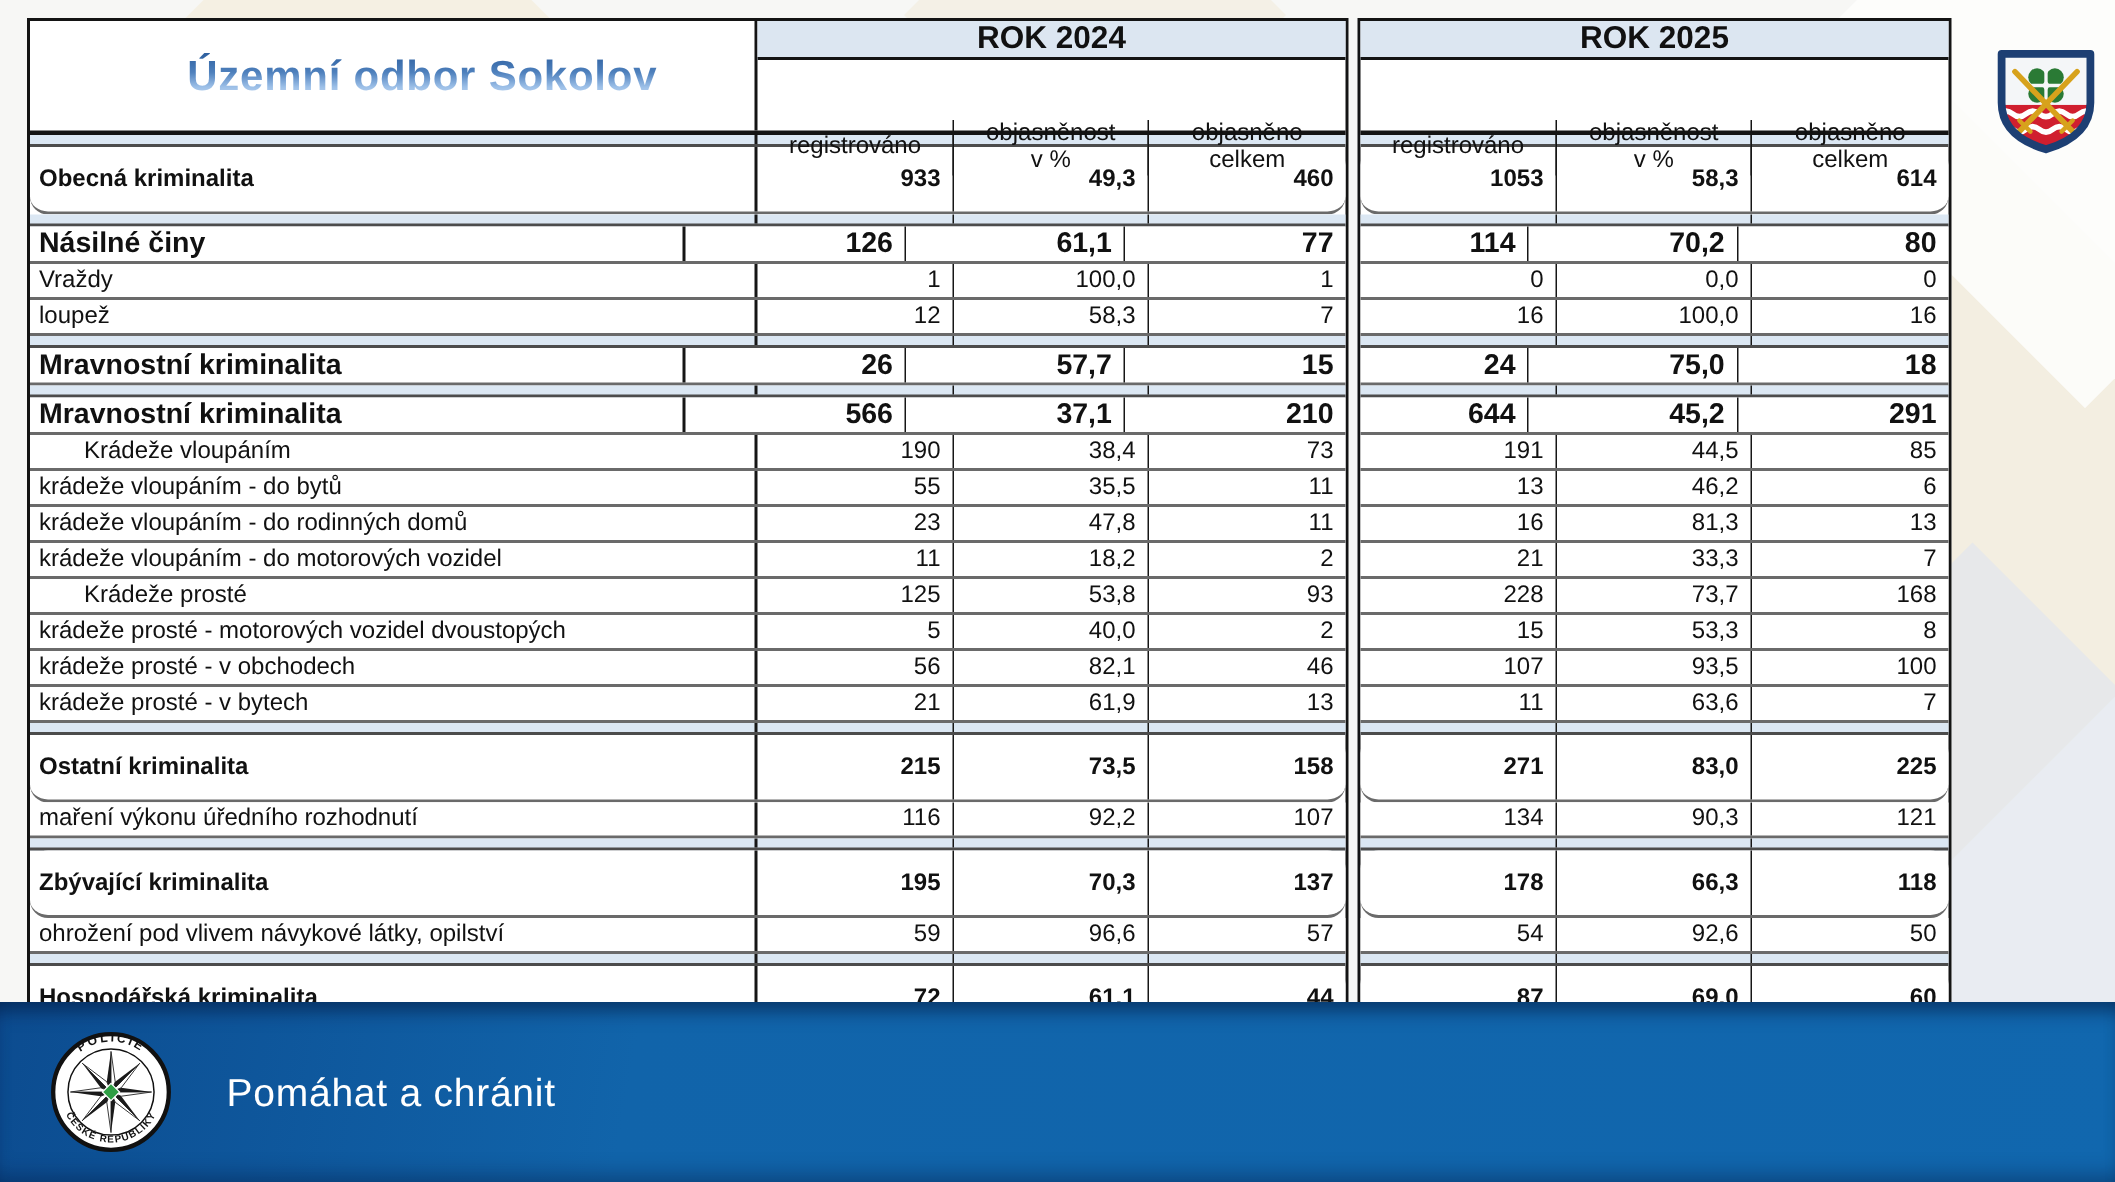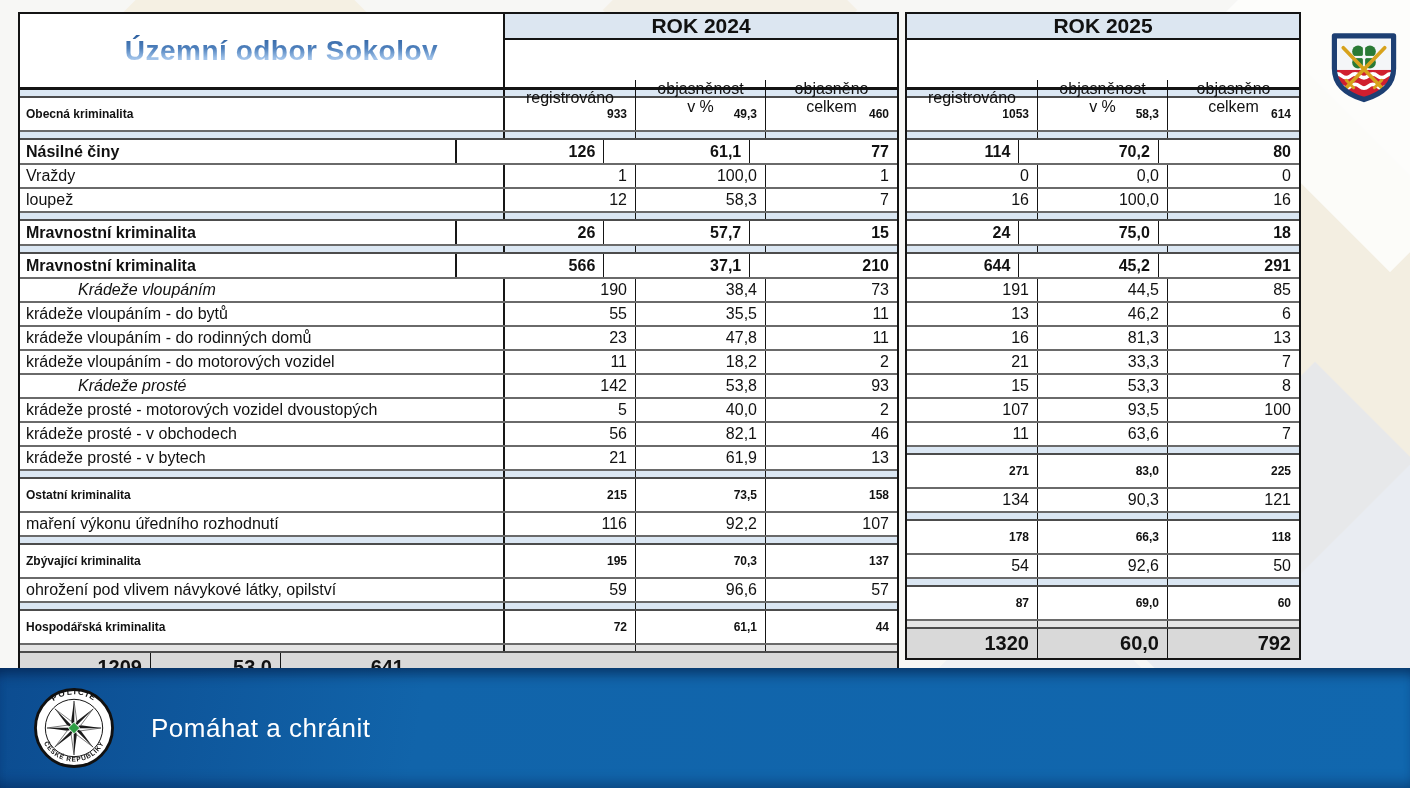--- a/index.html
+++ b/index.html
@@ -54,23 +54,23 @@
 
   .row { display:flex; align-items:stretch; border-bottom:2px solid #6a6a6a; background:#fff; }
   .row:last-child { border-bottom:none; }
   .cell { display:flex; align-items:center; border-right:1.5px solid #161616; }
   .cell.label { width:485px; border-right:2px solid #161616; padding-left:6px; }
   .cell.c0 { width:131px; } .cell.c1 { width:130px; } .cell.c2 { width:131px; border-right:none; }
   .cell.num { justify-content:flex-end; padding-right:8px; }
 
   .r-normal { height:24px; font-size:16px; }
   .r-italic { height:24px; font-size:16px; }
-  .r-italic .cell.label { font-style:italic; padding-left:58px; }
-  .r-bold   { height:25px; font-size:16px; font-weight:bold;gap:28px; }
-  .r-lg     { height:34px; font-size:12px; font-weight:bold; }
+  .r-italic .cell.label { padding-left:36px; }
+  .r-bold   { height:25px; font-size:19px; font-weight:bold;gap:28px; }
+  .r-lg     { height:45px; font-size:16px; font-weight:bold;border-radius:12px; }
   .r-total  { height:29px; font-size:20px; font-weight:bold; background:#d9d9d9; }
   .r-spacer { height:8px; background:#dbe7f3; border-bottom:2px solid #4c4c4c; }
   .r-spacer-gray { height:8px; background:#e4e4e4; border-bottom:2px solid #4c4c4c; }
 
   
   .emblem { position:absolute; left:1326px; top:30px; width:76px; height:74px; z-index:2; }
 
   
   .footer {
     position:absolute; left:0; top:668px; width:1410px; height:120px; z-index:3;
@@ -191,21 +191,21 @@
           <div class="cell num c2">11</div>
         </div>
         <div class="row r-normal">
           <div class="cell label">krádeže vloupáním - do motorových vozidel</div>
           <div class="cell num c0">11</div>
           <div class="cell num c1">18,2</div>
           <div class="cell num c2">2</div>
         </div>
         <div class="row r-italic">
           <div class="cell label">Krádeže prosté</div>
-          <div class="cell num c0">142</div>
+          <div class="cell num c0">125</div>
           <div class="cell num c1">53,8</div>
           <div class="cell num c2">93</div>
         </div>
         <div class="row r-normal">
           <div class="cell label">krádeže prosté - motorových vozidel dvoustopých</div>
           <div class="cell num c0">5</div>
           <div class="cell num c1">40,0</div>
           <div class="cell num c2">2</div>
         </div>
         <div class="row r-normal">
@@ -358,20 +358,25 @@
         </div>
         <div class="row r-normal">
           <div class="cell num c0">16</div>
           <div class="cell num c1">81,3</div>
           <div class="cell num c2">13</div>
         </div>
         <div class="row r-normal">
           <div class="cell num c0">21</div>
           <div class="cell num c1">33,3</div>
           <div class="cell num c2">7</div>
+        </div>
+        <div class="row r-italic">
+          <div class="cell num c0">228</div>
+          <div class="cell num c1">73,7</div>
+          <div class="cell num c2">168</div>
         </div>
         <div class="row r-normal">
           <div class="cell num c0">15</div>
           <div class="cell num c1">53,3</div>
           <div class="cell num c2">8</div>
         </div>
         <div class="row r-normal">
           <div class="cell num c0">107</div>
           <div class="cell num c1">93,5</div>
           <div class="cell num c2">100</div>

